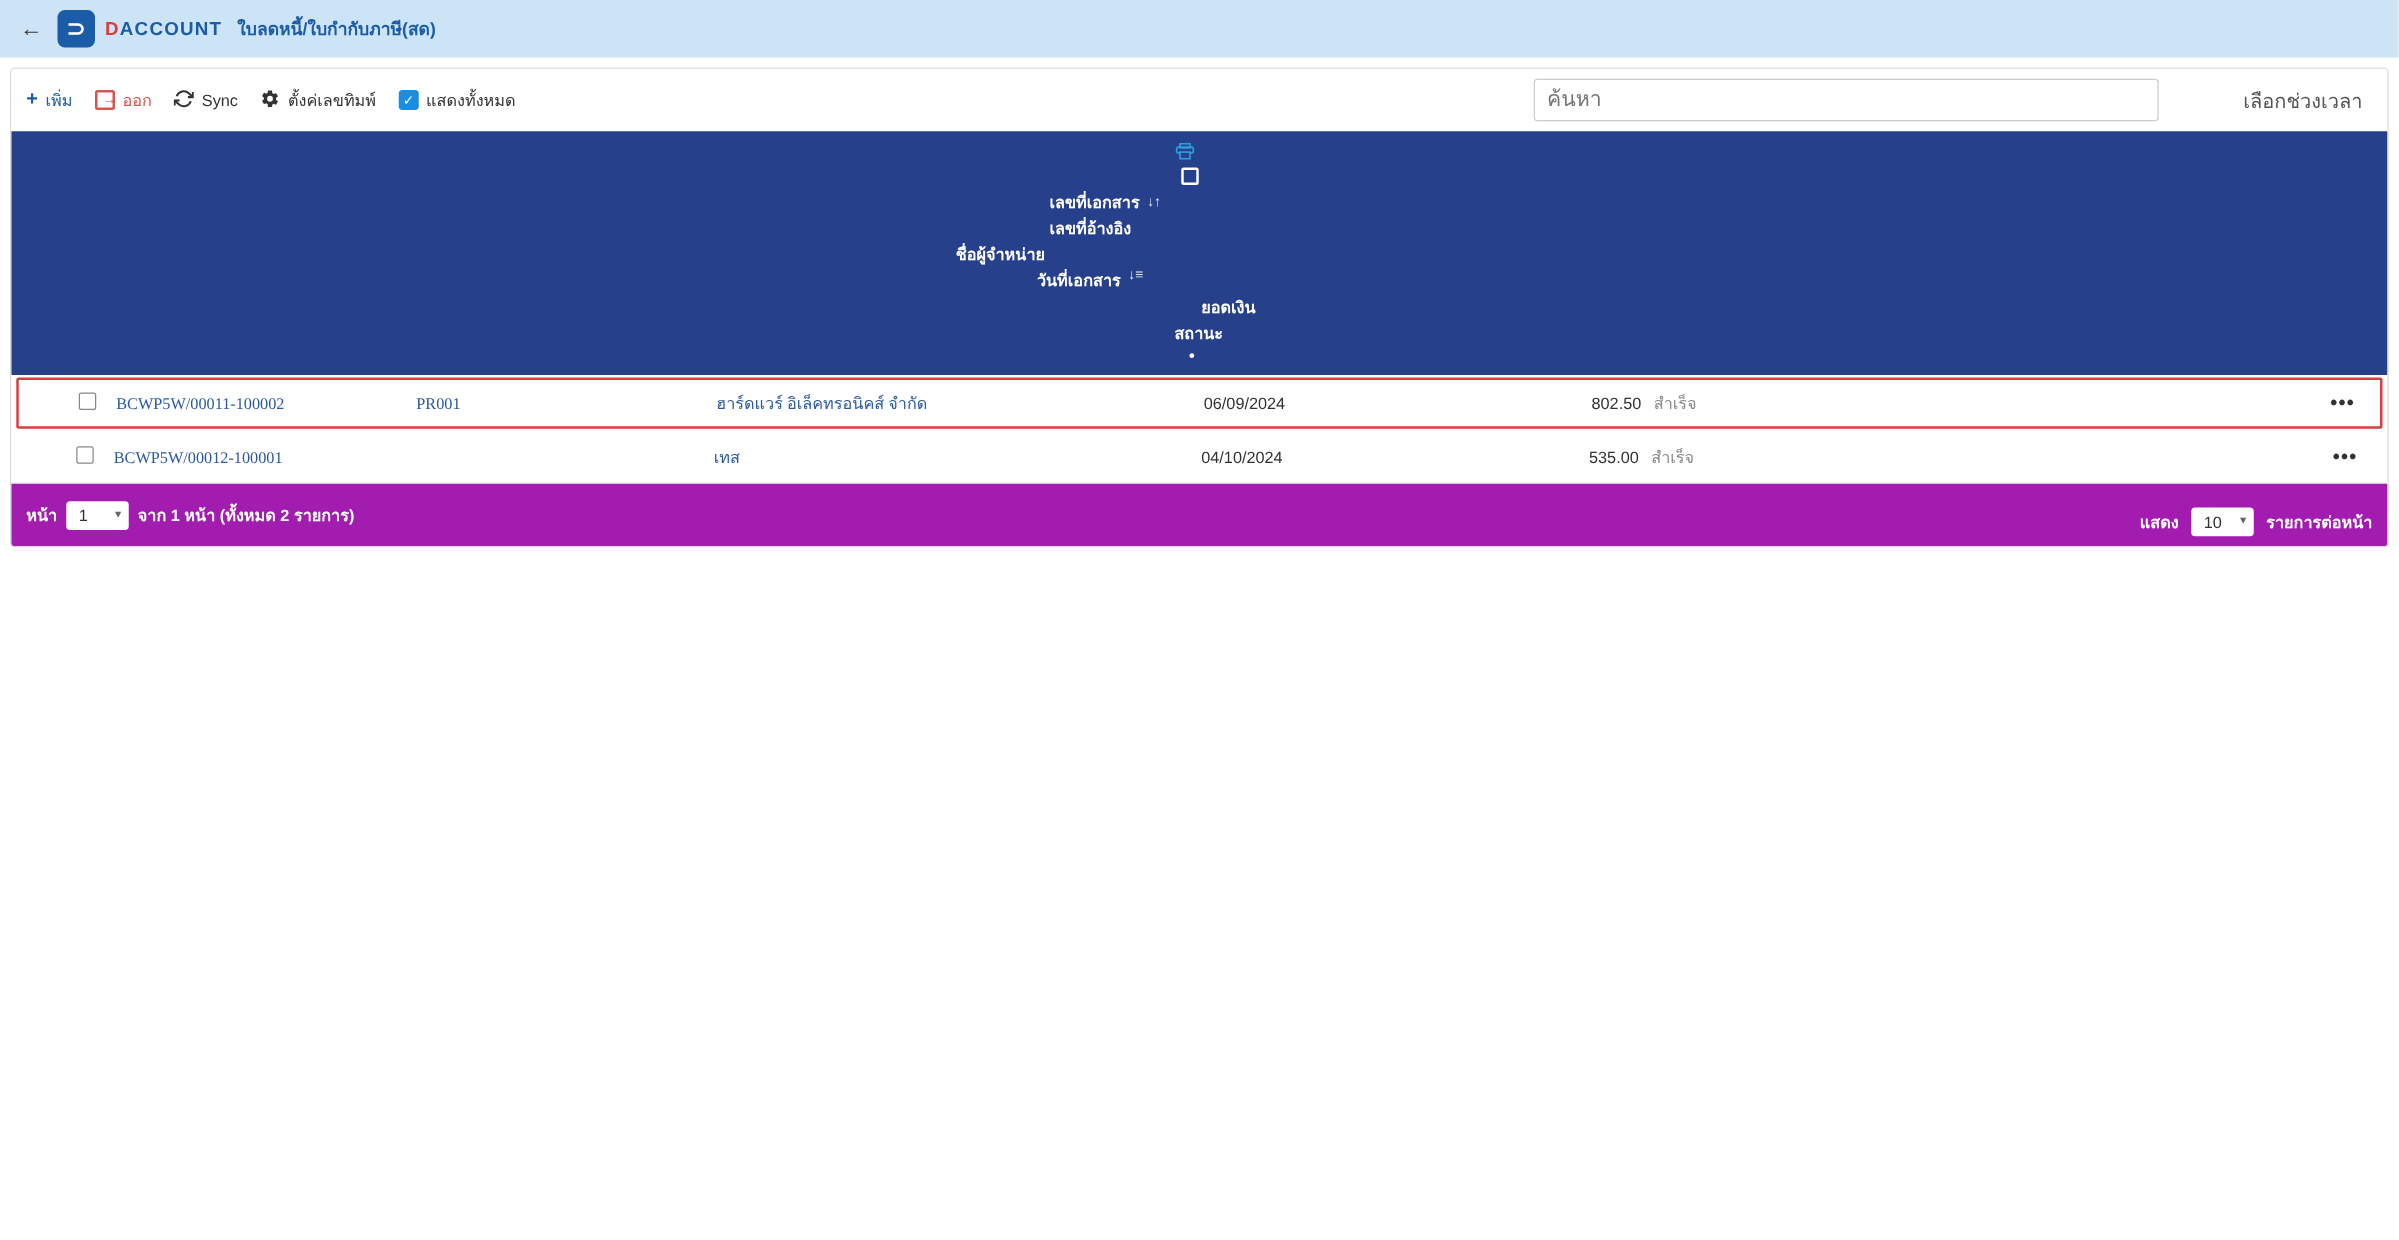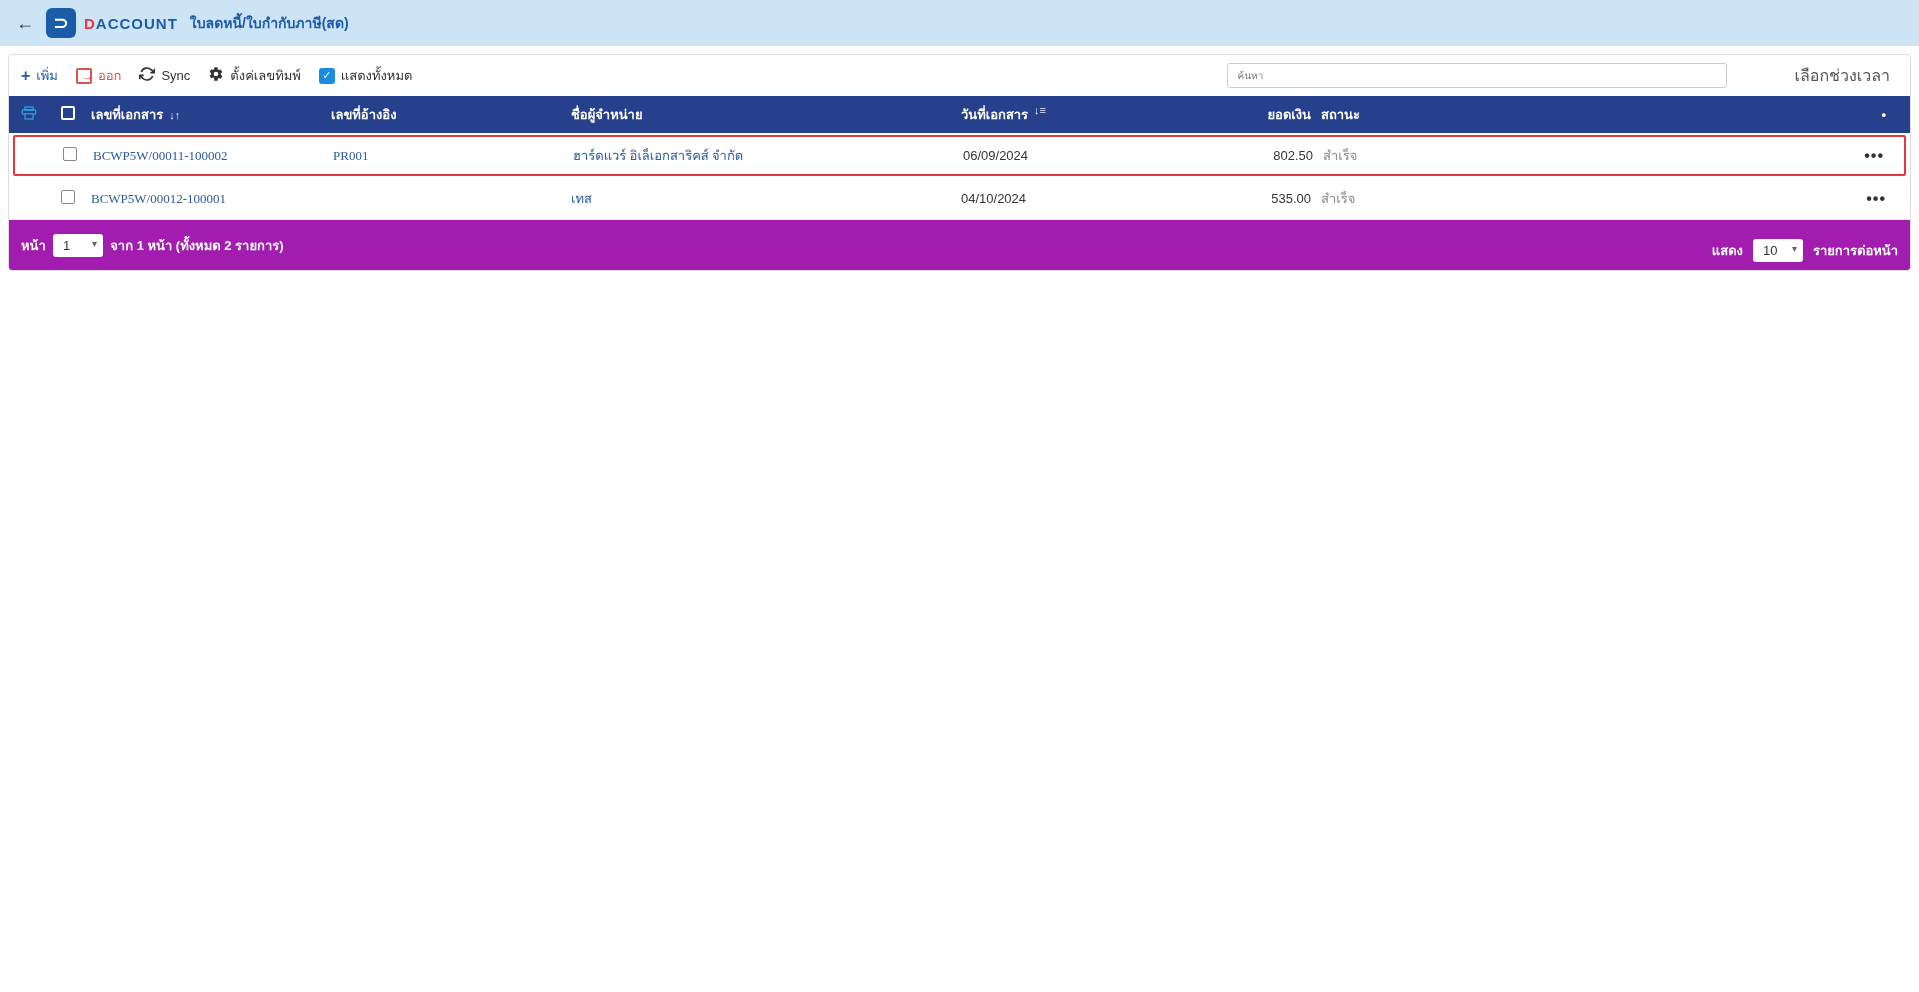--- a/index.html
+++ b/index.html
@@ -44,27 +44,27 @@
 }
 .sync-icon { font-size: 14px; }
 .gear-icon { font-size: 14px; }
 .chk-wrap { display: flex; align-items: center; gap: 6px; }
 .chk-box {
   width: 16px; height: 16px; background: #1a8de0; border-radius: 3px;
   display: flex; align-items: center; justify-content: center; color: #fff; font-size: 11px;
 }
 .search-input {
   margin-left: auto; padding: 6px 10px; border: 1px solid #ccc; border-radius: 3px;
-  width: 500px; font-size: 10px; color: #888;
+  width: 500px; font-size: 17px; color: #888;
 }
 .daterange-link { color: #555; font-size: 16px; cursor: pointer; margin-left: 50px; margin-right: 8px; }
 
 .table-header {
   background: #27408b; color: #fff; display: flex; align-items: center;
-  padding: 8px 12px; font-weight: 600; font-size: 13px;
+  padding: 8px 12px; font-weight: 600; font-size: 13px; flex-direction: column;
 }
 .col-print { width: 40px; }
 .col-chk { width: 30px; }
 .col-docno { width: 240px; display: flex; align-items: center; gap: 6px; }
 .col-ref { width: 240px; }
 .col-vendor { width: 390px; }
 .col-date { width: 260px; display: flex; align-items: flex-start; gap: 6px; }
 .col-amount { width: 90px; text-align: right; }
 .col-status { width: 60px; padding-left: 10px; }
 .col-more { flex: 1; text-align: right; padding-right: 12px; }
@@ -174,21 +174,21 @@
       <div class="col-status">สถานะ</div>
       <div class="col-more">•</div>
     </div>
 
     <div id="rows-container">
         <div class="table-row highlighted">
     <div class="col-print"></div>
     <div class="col-chk"><span class="row-chk"></span></div>
     <div class="col-docno link-text">BCWP5W/00011-100002</div>
     <div class="col-ref link-text">PR001</div>
-    <div class="col-vendor link-text">ฮาร์ดแวร์ อิเล็เอกสาริคส์ จำกัด</div>
+    <div class="col-vendor link-text">ฮาร์ดแวร์ อิเล็คทรอนิคส์ จำกัด</div>
     <div class="col-date">06/09/2024</div>
     <div class="col-amount">802.50</div>
     <div class="col-status status-ok">สำเร็จ</div>
     <div class="col-more"><span class="more-dots">•••</span></div>
   </div>
         <div class="table-row">
     <div class="col-print"></div>
     <div class="col-chk"><span class="row-chk"></span></div>
     <div class="col-docno link-text">BCWP5W/00012-100001</div>
     <div class="col-ref link-text"></div>

